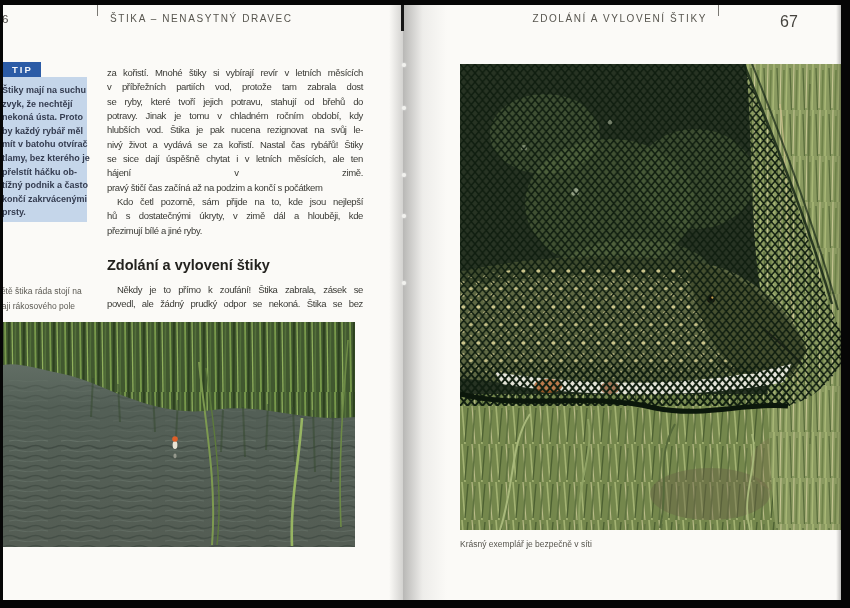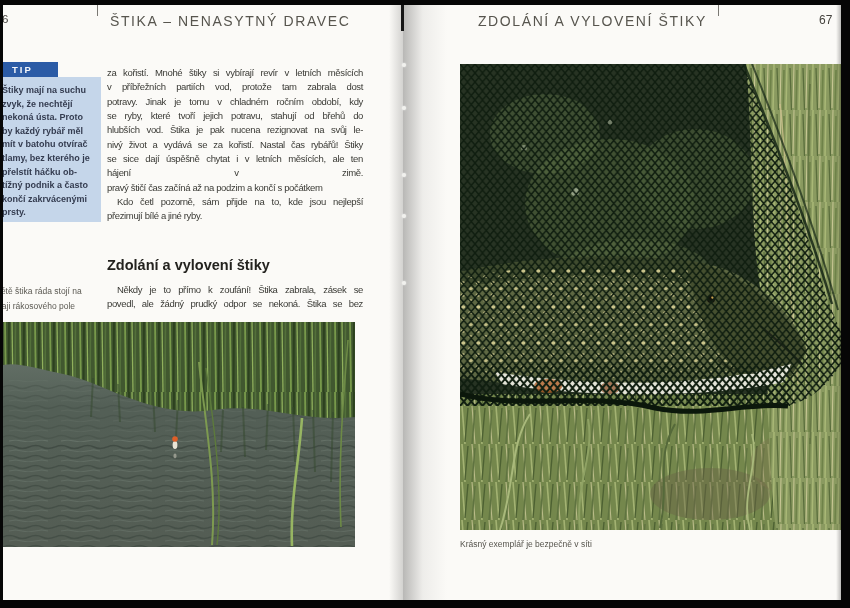--- a/index.html
+++ b/index.html
@@ -13,28 +13,28 @@
      background:linear-gradient(to right,rgba(0,0,0,0),rgba(50,50,50,0.20));}
   #page-right::before{content:"";position:absolute;left:0;top:0;width:44px;height:100%;
      background:linear-gradient(to right,rgba(30,30,30,0.30),rgba(120,120,120,0.10) 45%,rgba(0,0,0,0));z-index:5;}
   #page-right::after{content:"";position:absolute;right:0;top:0;width:5px;height:100%;
      background:linear-gradient(to left,rgba(0,0,0,0.25),rgba(0,0,0,0));z-index:6;}
   .binding-line{position:absolute;left:401px;top:5px;width:3px;height:26px;background:#161616;z-index:7;}
   .binding-dot{position:absolute;left:402px;width:4px;height:4px;border-radius:50%;
      background:#f1f1ee;box-shadow:0 0 2px rgba(255,255,255,0.8);z-index:8;}
 
   
-  .running-head{position:absolute;font-size:14px;letter-spacing:1.6px;color:#57554e;white-space:nowrap;}
+  .running-head{position:absolute;font-size:10px;letter-spacing:1.6px;color:#57554e;white-space:nowrap;}
   .head-rule{position:absolute;top:0;width:1px;height:11px;background:#7a7873;}
   .folio{position:absolute;color:#45433e;}
 
   
-  .tip-label{position:absolute;left:-4px;top:57px;width:59px;height:15px;background:#2b5ba6;
+  .tip-label{position:absolute;left:-4px;top:57px;width:42px;height:15px;background:#2b5ba6;
      color:#f4f6fa;font-size:9.5px;font-weight:bold;letter-spacing:2px;line-height:15px;padding-left:13px;box-sizing:border-box;}
-  .tip-box{position:absolute;left:-4px;top:72px;width:102px;height:145px;background:#c5d6ea;
+  .tip-box{position:absolute;left:-4px;top:72px;width:88px;height:145px;background:#c5d6ea;
      padding:7px 3px 0 3px;box-sizing:border-box;}
   .tip-box .tline{font-size:9px;font-weight:bold;line-height:13.6px;color:#343c50;white-space:nowrap;}
 
   
   .margin-caption{position:absolute;left:-4px;top:279px;width:102px;}
   .margin-caption .tline{font-size:8.5px;line-height:15px;color:#5b5952;white-space:nowrap;}
 
   
   .textcol{position:absolute;left:104px;width:256px;color:#3a3a35;}
   .body-para .tline{font-size:9.5px;letter-spacing:-0.35px;line-height:14.35px;
@@ -76,30 +76,31 @@
       </div>
 
     <div class="margin-caption">
         <div class="tline">létě štika ráda stojí na</div>
         <div class="tline">raji rákosového pole</div>
       </div>
 
     <div class="textcol body-para para-end" style="top:61px;">
         <div class="tline">za kořistí. Mnohé štiky si vybírají revír v letních měsících</div>
         <div class="tline">v příbřežních partiích vod, protože tam zabrala dost</div>
+        <div class="tline">se ryby, které tvoří jejich potravu, stahují od břehů do</div>
         <div class="tline">potravy. Jinak je tomu v chladném ročním období, kdy</div>
-        <div class="tline">se ryby, které tvoří jejich potravu, stahují od břehů do</div>
         <div class="tline">hlubších vod. Štika je pak nucena rezignovat na svůj le-</div>
         <div class="tline">nivý život a vydává se za kořistí. Nastal čas rybářů! Štiky</div>
         <div class="tline">se sice dají úspěšně chytat i v letních měsících, ale ten</div>
         <div class="tline">hájení v zimě.</div>
         <div class="tline">pravý štičí čas začíná až na podzim a končí s počátkem</div>
       </div>
     <div class="textcol body-para para-end indent-first" style="top:190px;">
         <div class="tline">Kdo četl pozorně, sám přijde na to, kde jsou nejlepší</div>
+        <div class="tline">hů s dostatečnými úkryty, v zimě dál a hlouběji, kde</div>
         <div class="tline">přezimují bílé a jiné ryby.</div>
       </div>
     <div class="section-heading">Zdolání a vylovení štiky</div>
     <div class="textcol body-para indent-first" style="top:278px;">
         <div class="tline">Někdy je to přímo k zoufání! Štika zabrala, zásek se</div>
         <div class="tline">povedl, ale žádný prudký odpor se nekoná. Štika se bez</div>
       </div>
 
     <div class="photo" id="photo-left">
       <svg width="352" height="225" viewBox="0 0 352 225">
@@ -146,21 +147,21 @@
           <ellipse cx="172" cy="123" rx="2.4" ry="4" fill="#e9e5d6"></ellipse>
           <circle cx="172" cy="117" r="2.8" fill="#de5f28"></circle>
         </g>
       </svg>
     </div>
   </div>
 
   <div class="page" id="page-right">
     <div class="running-head" style="left:0;top:8px;width:304px;text-align:right;">ZDOLÁNÍ A VYLOVENÍ ŠTIKY</div>
     <div class="head-rule" style="left:315px;"></div>
-    <div class="folio" style="left:416px;top:8px;font-size:12px;">67</div>
+    <div class="folio" style="left:377px;top:8px;font-size:16px;">67</div>
 
     <div class="photo" id="photo-right">
       <svg width="381" height="466" viewBox="0 0 381 466">
         <defs>
           <pattern id="mesh" width="7.5" height="9" patternUnits="userSpaceOnUse">
             <path d="M0,0 L7.5,9 M7.5,0 L0,9" stroke="#101e10" stroke-width="1.5" fill="none"></path>
           </pattern>
           <pattern id="grv" width="13" height="46" patternUnits="userSpaceOnUse">
             <rect width="13" height="46" fill="#8a9a60"></rect>
             <path d="M2,0 L1,46" stroke="#a9b876" stroke-width="1.5"></path>

